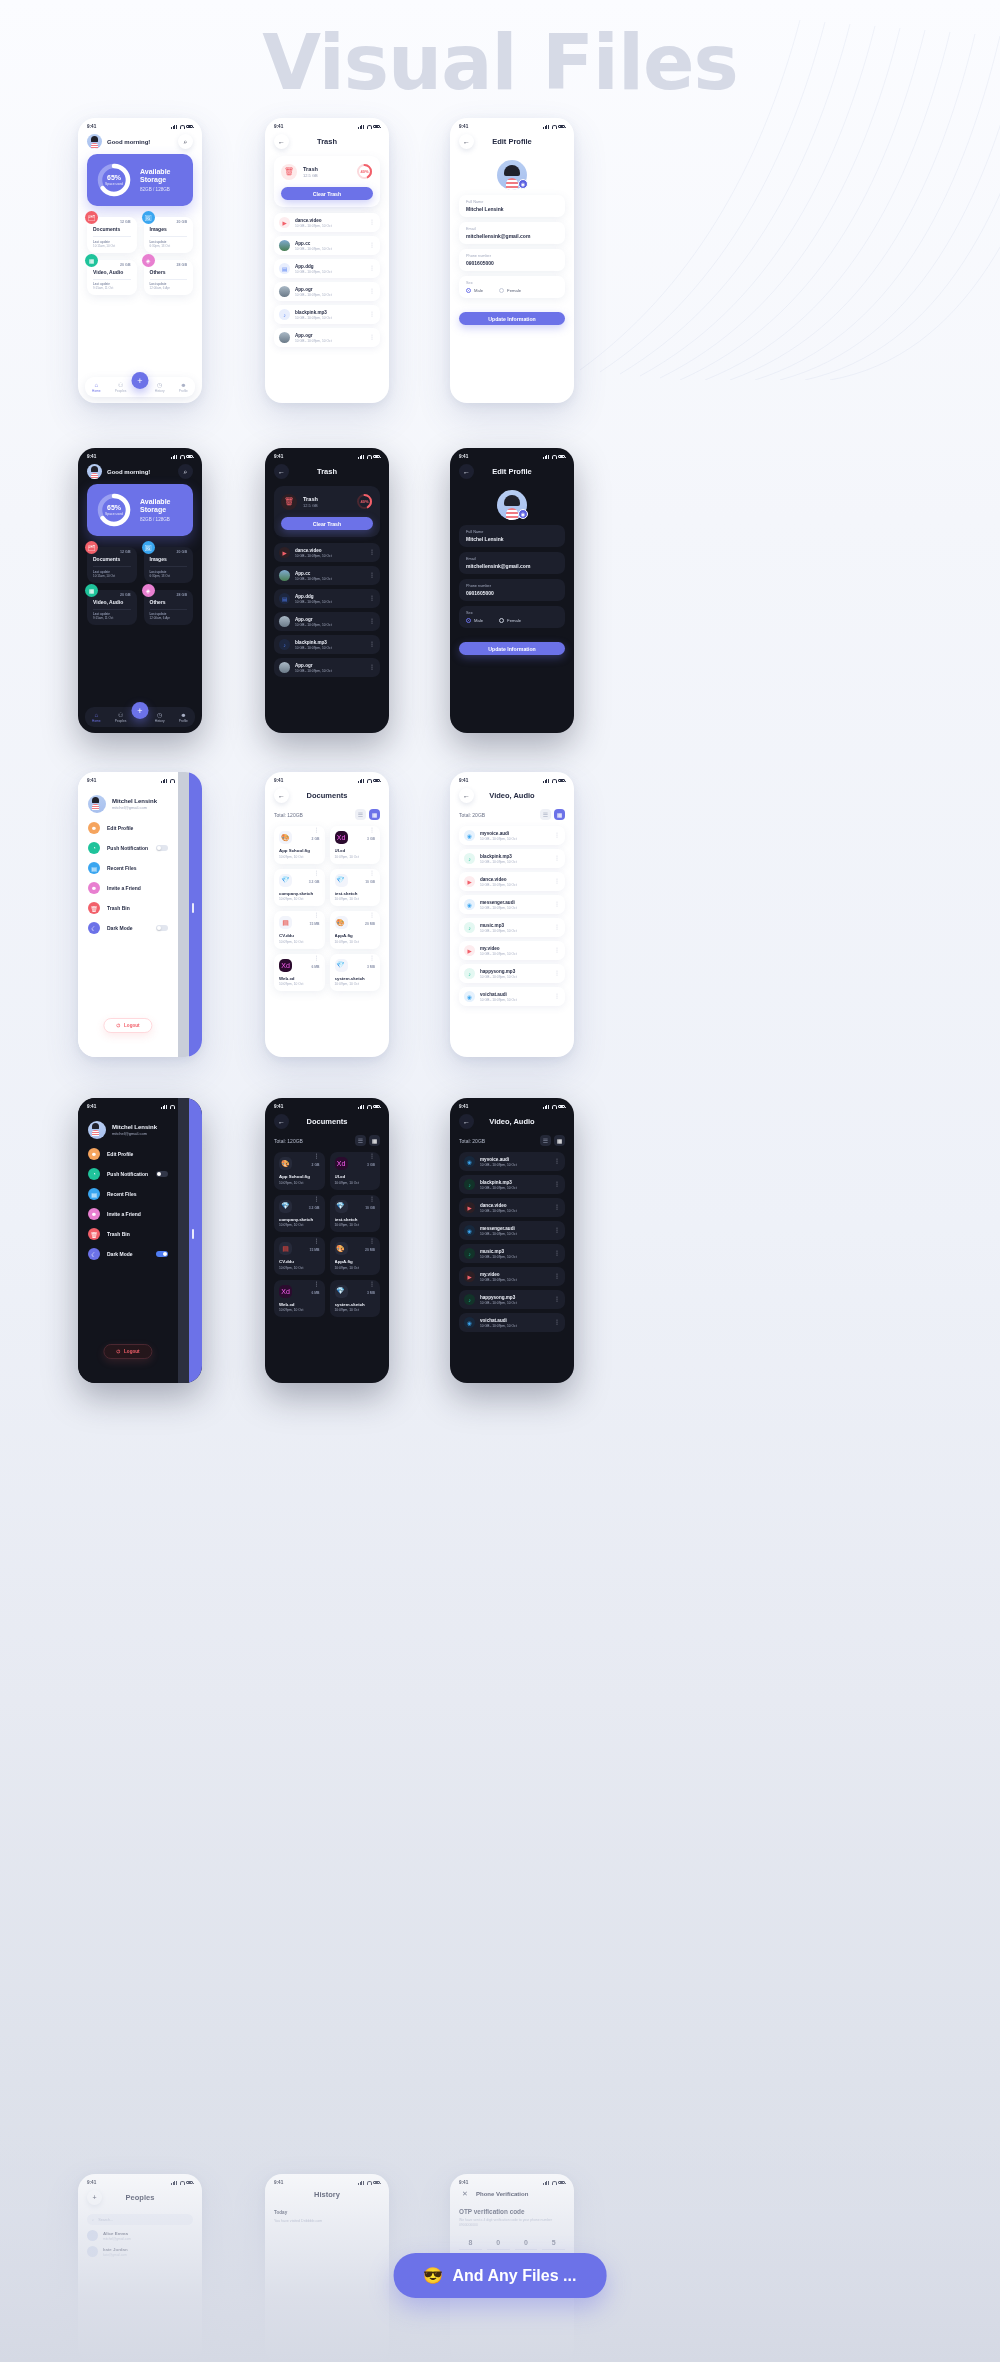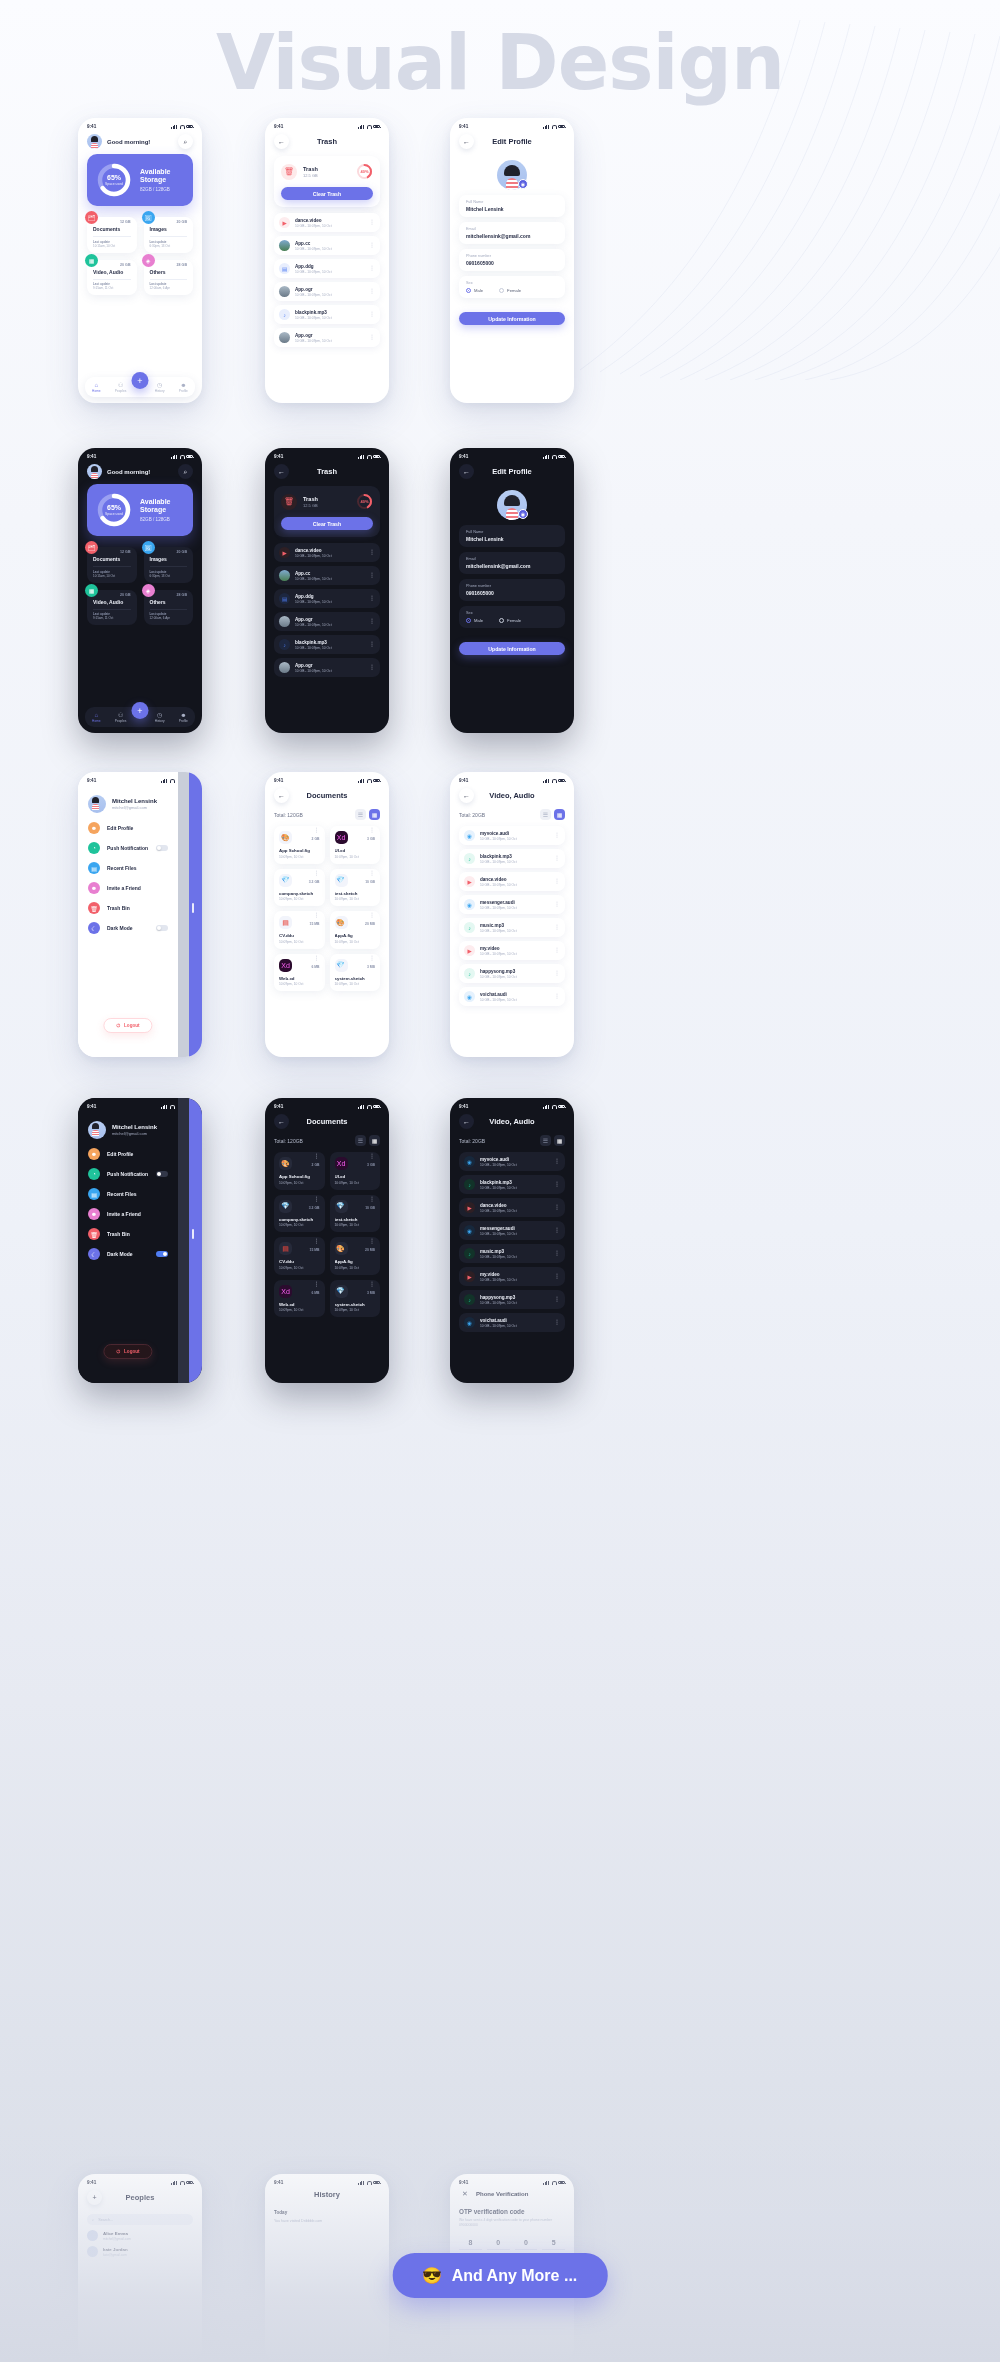--- a/index.html
+++ b/index.html
@@ -250,21 +250,21 @@
       <path d="M180 420 C 315 360 385 230 425 70"></path>
     <path d="M205 420 C 340 366 410 234 450 72"></path>
       <path d="M230 420 C 365 372 435 238 475 74"></path>
     <path d="M255 420 C 390 378 460 242 500 76"></path>
       <path d="M280 420 C 415 384 485 246 525 78"></path>
     <path d="M305 420 C 440 390 510 250 550 80"></path>
       <path d="M330 420 C 465 396 535 254 575 82"></path>
   </g>
 </svg>
 
-<div class="hero-title">Visual Design</div>
+<div class="hero-title">Visual Files</div>
 
 <div class="phone" style="left:78px; top:118px;">
   <div class="status">
     <span>9:41</span>
     <span class="icons">
       <span class="bars">
           <i></i>
           <i></i>
           <i></i>
           <i></i>
@@ -1270,15 +1270,15 @@
         <i>0</i>
         <i>0</i>
         <i>5</i>
       </div>
     </div>
   </div>
 
   <div class="fade"></div>
   <div class="cta">
     <span>😎</span>
-    <span>And Any More ...</span>
+    <span>And Any Files ...</span>
   </div>
 </div>
 
 </body></html>

